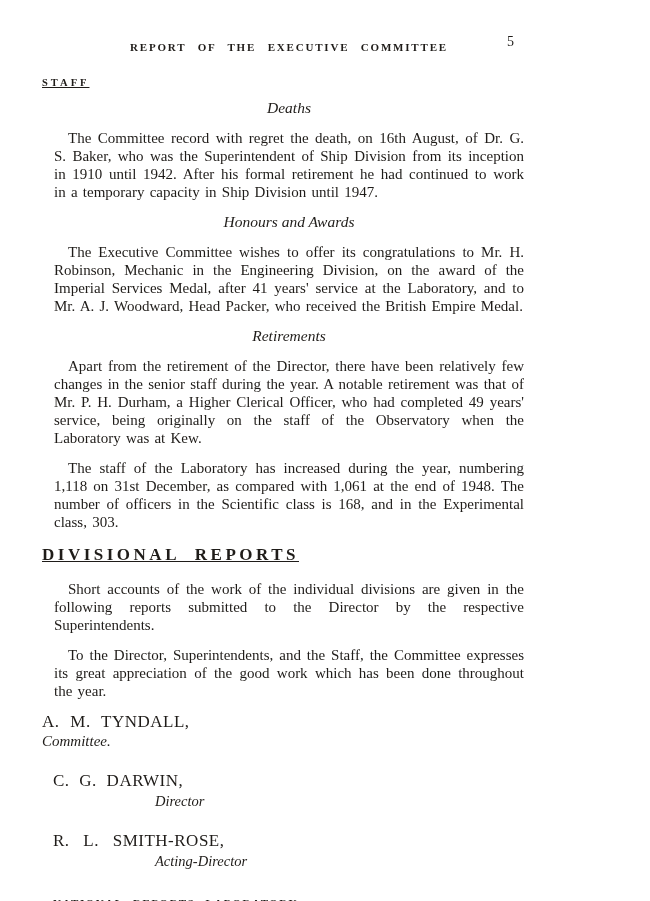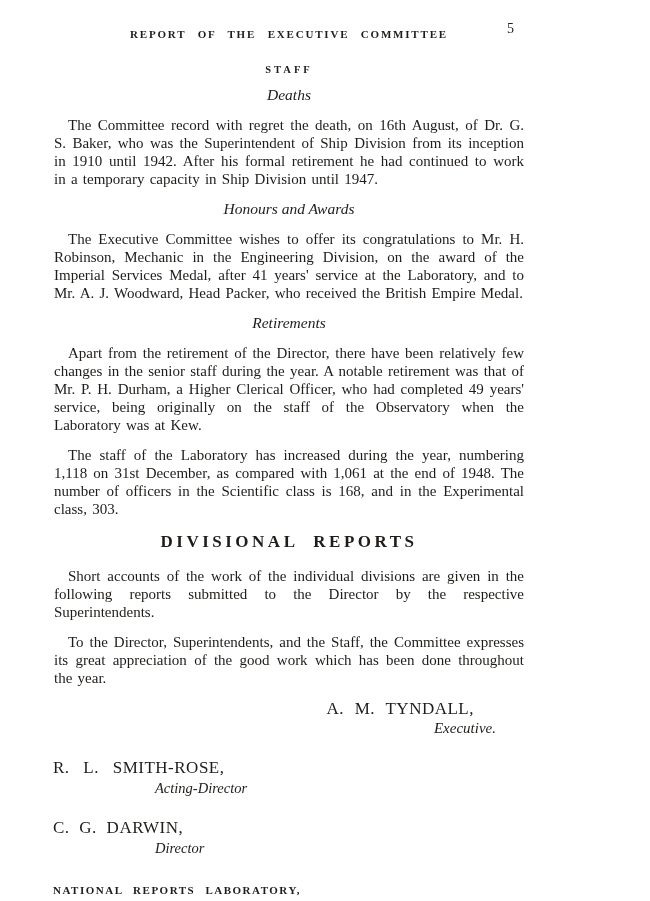--- a/index.html
+++ b/index.html
@@ -8,21 +8,21 @@
     background: #ffffff;
   }
   .page {
     position: relative;
     width: 578px;
     height: 901px;
     background: #ffffff;
     color: #1f1c19;
     font-family: "Liberation Serif", serif;
     box-sizing: border-box;
-    padding: 24px 42px 0 42px;
+    padding: 37px 42px 0 42px;
     overflow: hidden;
   }
   
   .running-header {
     position: relative;
     text-align: center;
     margin-bottom: 22px;
   }
   .running-title {
     font-size: 11px;
@@ -34,26 +34,27 @@
     position: absolute;
     right: 22px;
     top: -3px;
     font-size: 14px;
     letter-spacing: 0;
     word-spacing: 0;
     font-weight: normal;
   }
   
   .caps-heading {
-    text-align: center;
+    text-align: left;
     font-size: 10.5px;
     font-weight: bold;
     letter-spacing: 3px;
     word-spacing: 8px;
     margin: 0 0 11px 0;
+    text-decoration: underline;
   }
   .caps-heading.large {
     font-size: 17px;
     letter-spacing: 3.5px;
     margin: 14px 0 15px 0;
   }
   .italic-heading {
     text-align: center;
     font-style: italic;
     font-size: 15.5px;
@@ -63,21 +64,20 @@
   .para {
     font-size: 15px;
     line-height: 18px;
     text-align: justify;
     text-indent: 14px;
     word-spacing: 1.5px;
     margin: 12px;
   }
   
   .sig-right {
-    text-align: right;
     margin-top: 10px;
   }
   .sig-right .sig-name {
     font-size: 17px;
     word-spacing: 6px;
     letter-spacing: 0.5px;
     padding-right: 62px;
   }
   .sig-right .sig-title {
     font-style: italic;
@@ -155,31 +155,31 @@
   <div class="italic-heading">Retirements</div>
   <p class="para">Apart from the retirement of the Director, there have been relatively few changes in the senior staff during the year. A notable retirement was that of Mr. P. H. Durham, a Higher Clerical Officer, who had completed 49 years' service, being originally on the staff of the Observatory when the Laboratory was at Kew.</p>
   <p class="para">The staff of the Laboratory has increased during the year, numbering 1,118 on 31st December, as compared with 1,061 at the end of 1948. The number of officers in the Scientific class is 168, and in the Experimental class, 303.</p>
 
   <div class="caps-heading large">DIVISIONAL REPORTS</div>
   <p class="para">Short accounts of the work of the individual divisions are given in the following reports submitted to the Director by the respective Superintendents.</p>
   <p class="para">To the Director, Superintendents, and the Staff, the Committee expresses its great appreciation of the good work which has been done throughout the year.</p>
 
   <div class="sig-right">
     <div class="sig-name">A. M. TYNDALL,</div>
-    <div class="sig-title">Executive.</div>
+    <div class="sig-title">Committee.</div>
+  </div>
+
+  <div class="sig-left">
+    <div class="sig-name">C. G. DARWIN,</div>
+    <div class="sig-title">Director</div>
   </div>
 
   <div class="sig-left wide">
     <div class="sig-name">R. L. SMITH-ROSE,</div>
     <div class="sig-title">Acting-Director</div>
-  </div>
-
-  <div class="sig-left">
-    <div class="sig-name">C. G. DARWIN,</div>
-    <div class="sig-title">Director</div>
   </div>
 
 
   <div class="address">
     <div class="address-org">NATIONAL REPORTS LABORATORY,</div>
     <div class="address-line2">Teddington,</div>
     <div class="address-line3">Middlesex</div>
   </div>
 
 </div>

